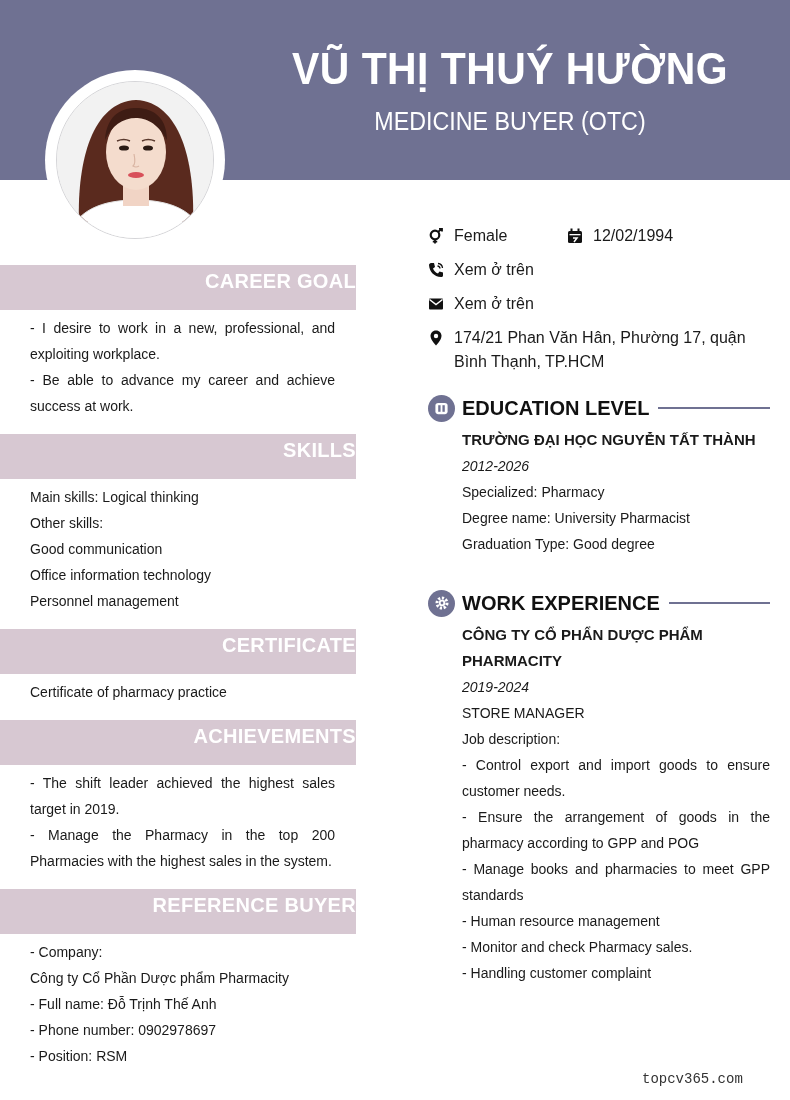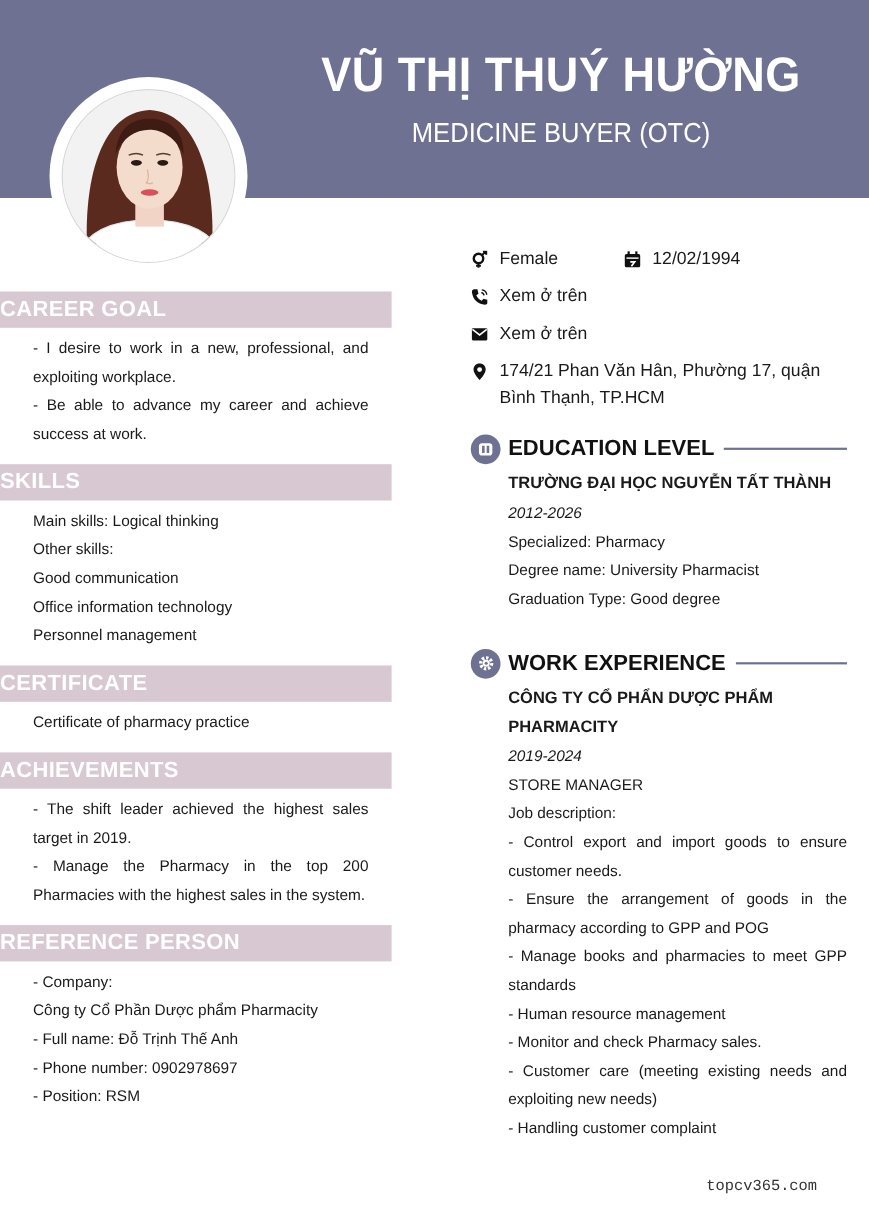--- a/index.html
+++ b/index.html
@@ -7,21 +7,21 @@
   body { position: relative; font-family: "Liberation Sans", "DejaVu Sans", sans-serif; color: #1a1a1a; }
 
   .header-band { position: absolute; left: 0; top: 0; width: 790px; height: 180px; background: #6f7192; }
   .name { position: absolute; left: 230px; width: 560px; top: 44px; text-align: center; color: #fff; font-size: 44px; font-weight: bold; letter-spacing: 0.5px; transform: scaleX(0.93); }
   .job-title { position: absolute; left: 230px; width: 560px; top: 107px; text-align: center; color: #fff; font-size: 25px; transform: scaleX(0.93); }
 
   .avatar-ring { position: absolute; left: 45px; top: 70px; width: 180px; height: 180px; border-radius: 50%; background: #fff; }
   .avatar-inner { position: absolute; left: 11px; top: 11px; width: 158px; height: 158px; border-radius: 50%; border: 1px solid #d5d5d8; overflow: hidden; background: #f4f4f4; }
 
   .left-col { position: absolute; left: 0; top: 265px; width: 356px; }
-  .sec-bar { height: 33px; background: #d7c8d2; color: #fff; font-weight: bold; font-size: 20px; text-align: left; line-height: 33px; letter-spacing: 0.3px; }
+  .sec-bar { height: 45px; background: #d7c8d2; color: #fff; font-weight: bold; font-size: 20px; text-align: right; line-height: 33px; letter-spacing: 0.3px; }
   .sec-body { padding: 5px 21px 0 30px; font-size: 14px; line-height: 26px; }
   .justify { text-align: justify; }
 
   .contact { position: absolute; left: 428px; top: 224px; width: 345px; font-size: 16px; }
   .contact-row { display: flex; align-items: flex-start; line-height: 24px; margin-bottom: 10px; }
   .cicon { width: 26px; flex: none; height: 24px; display: flex; align-items: center; }
   .cicon svg { width: 16px; height: 16px; }
 
   .right-sec { position: absolute; left: 428px; width: 342px; }
   .rs-head { display: flex; align-items: center; height: 30px; }
@@ -141,21 +141,21 @@
 
   <div>
     <div class="sec-bar">ACHIEVEMENTS</div>
     <div class="sec-body justify" style="padding-bottom:15px;">
       <div>- The shift leader achieved the highest sales target in 2019.</div>
       <div>- Manage the Pharmacy in the top 200 Pharmacies with the highest sales in the system.</div>
     </div>
   </div>
 
   <div>
-    <div class="sec-bar">REFERENCE PERSON</div>
+    <div class="sec-bar">REFERENCE BUYER</div>
     <div class="sec-body">
       <div>- Company:</div>
       <div>Công ty Cổ Phần Dược phẩm Pharmacity</div>
       <div>- Full name: Đỗ Trịnh Thế Anh</div>
       <div>- Phone number: 0902978697</div>
       <div>- Position: RSM</div>
     </div>
   </div>
 </div>
 
@@ -196,19 +196,18 @@
     <div class="rs-org">CÔNG TY CỔ PHẨN DƯỢC PHẨM PHARMACITY</div>
     <div class="rs-period">2019-2024</div>
     <div>STORE MANAGER</div>
     <div>Job description:</div>
     <div class="justify">
       <div>- Control export and import goods to ensure customer needs.</div>
       <div>- Ensure the arrangement of goods in the pharmacy according to GPP and POG</div>
       <div>- Manage books and pharmacies to meet GPP standards</div>
       <div>- Human resource management</div>
       <div>- Monitor and check Pharmacy sales.</div>
-      <div>- Customer care (meeting existing needs and exploiting new needs)</div>
       <div>- Handling customer complaint</div>
     </div>
   </div>
 </div>
 
 <div class="footer">topcv365.com</div>
 
 </body></html>

